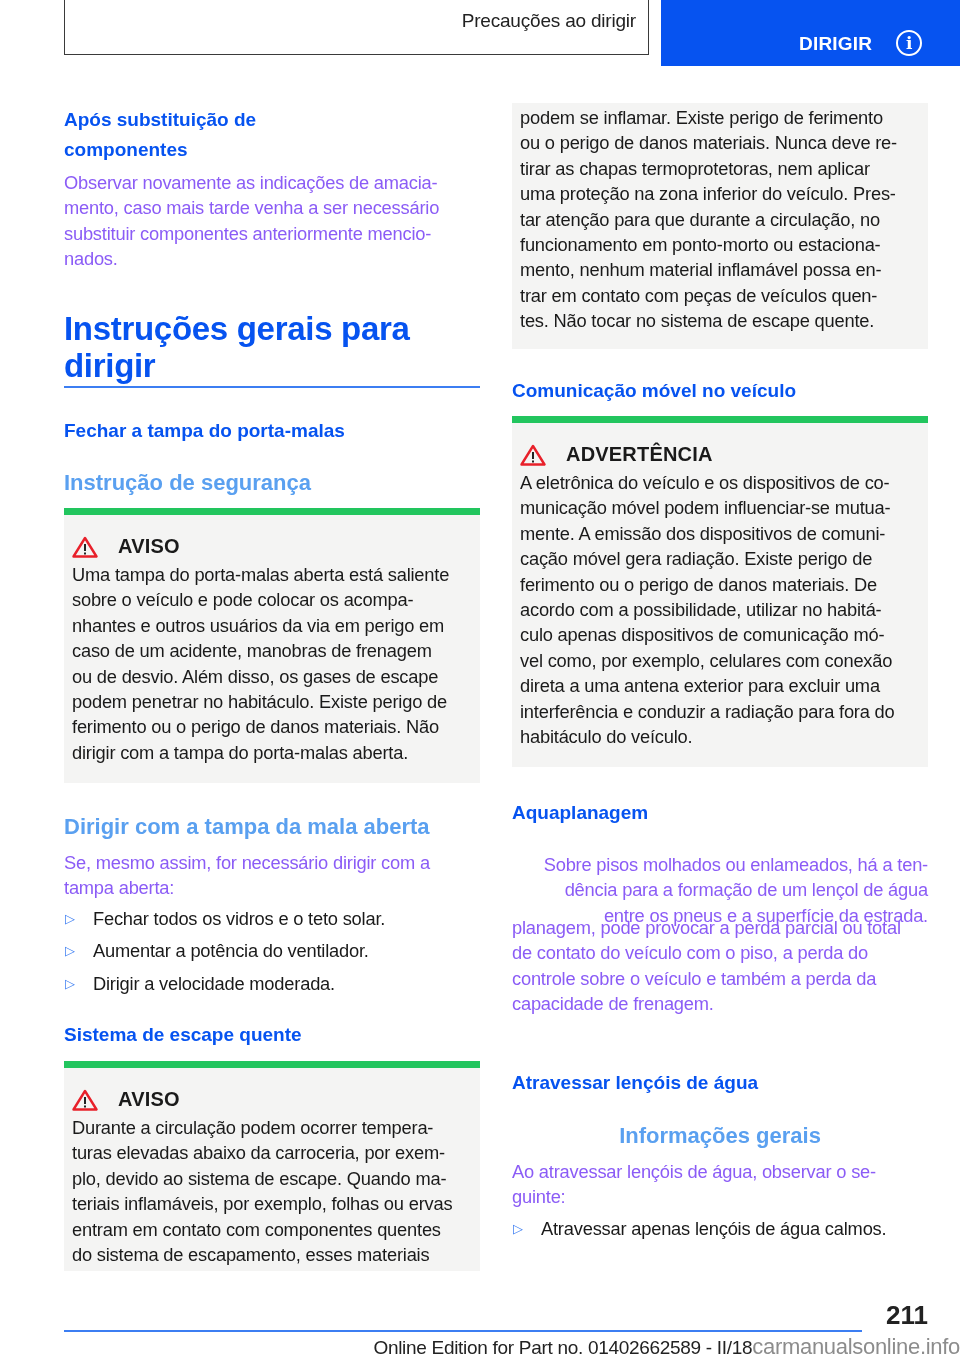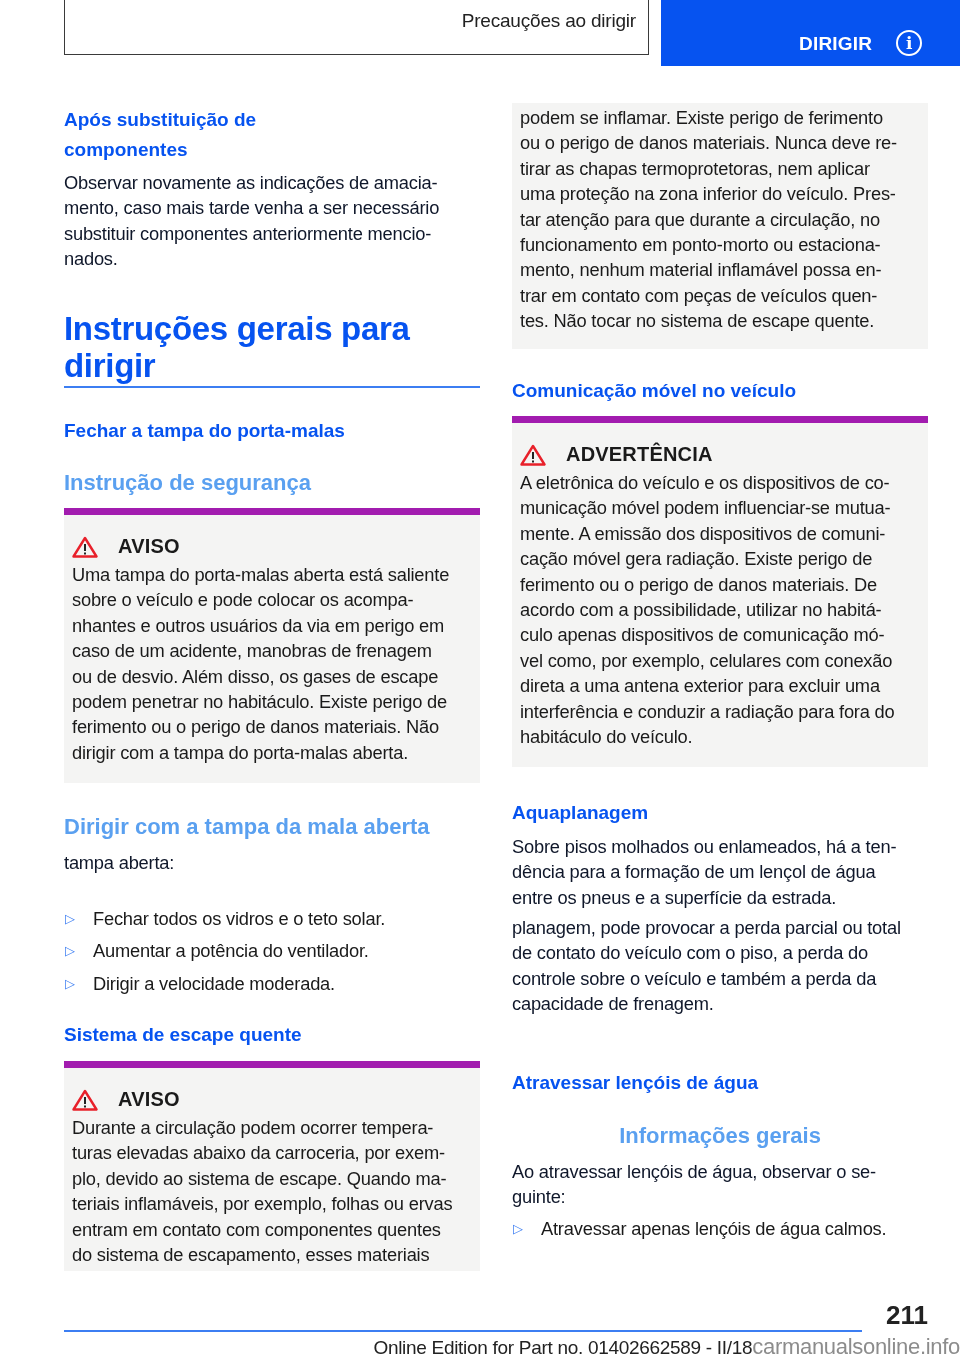--- a/index.html
+++ b/index.html
@@ -30,26 +30,26 @@
   .col-left { left: 64px; }
   .col-right { left: 512px; }
 
   .h-blue { color: #0653f0; font-weight: bold; }
   .h-light { color: #5aa0f0; font-weight: bold; }
   .abs { position: absolute; left: 0; width: 100%; }
 
   .h2 { font-size: 19px; line-height: 30px; }
   .h1 { font-size: 33px; line-height: 37px; letter-spacing: -0.3px; }
   .h3 { font-size: 22px; line-height: 26px; }
-  .body { font-size: 18.3px; line-height: 25.4px; letter-spacing: -0.2px; color: #0f172a; }
+  .body { font-size: 18.3px; line-height: 25.4px; letter-spacing: -0.2px; color: #8b5cf6; }
 
   .rule-blue { height: 2px; background: #3c7ef2; }
 
   .warn {
-    background: #f4f4f3; border-top: 7px solid #a21caf;
+    background: #f4f4f3; border-top: 7px solid #22c55e;
     padding: 20px 8px 18px 8px;
   }
   .warn.cont { border-top: none; padding-top: 2px; }
   .warn-head { display: flex; align-items: center; margin-bottom: 4px; }
   .warn-head .tri { width: 26px; height: 22px; margin-right: 20px; margin-left: 0; }
   .warn-head .wt { font-weight: bold; font-size: 20px; letter-spacing: 0.2px; }
   .warn p { font-size: 18.3px; line-height: 25.4px; letter-spacing: -0.2px; }
 
   .bul { display: flex; align-items: flex-start; font-size: 18.3px; line-height: 25.4px; margin-bottom: 7px; letter-spacing: -0.2px; }
   .bul .arr { width: 29px; color: #3c7ef2; font-size: 13px; padding-left: 1px; }
@@ -107,20 +107,21 @@
       <span>caso de um acidente, manobras de frenagem</span><br>
       <span>ou de desvio. Além disso, os gases de escape</span><br>
       <span>podem penetrar no habitáculo. Existe perigo de</span><br>
       <span>ferimento ou o perigo de danos materiais. Não</span><br>
       <span>dirigir com a tampa do porta-malas aberta.</span>
     </p>
   </div>
 
   <div class="abs h-light h3" style="top:814px;">Dirigir com a tampa da mala aberta</div>
   <div class="abs body" style="top:850px;">
+    <div>Se, mesmo assim, for necessário dirigir com a</div>
     <div>tampa aberta:</div>
   </div>
   <div class="abs" style="top:906px;">
     <div class="bul">
         <span class="arr">▷</span>
         <span>Fechar todos os vidros e o teto solar.</span>
       </div>
     <div class="bul">
         <span class="arr">▷</span>
         <span>Aumentar a potência do ventilador.</span>
@@ -188,21 +189,21 @@
       <span>acordo com a possibilidade, utilizar no habitá-</span><br>
       <span>culo apenas dispositivos de comunicação mó-</span><br>
       <span>vel como, por exemplo, celulares com conexão</span><br>
       <span>direta a uma antena exterior para excluir uma</span><br>
       <span>interferência e conduzir a radiação para fora do</span><br>
       <span>habitáculo do veículo.</span>
     </p>
   </div>
 
   <div class="abs h-blue h2" style="top:798px;">Aquaplanagem</div>
-  <div class="abs body" style="top:834px;">
+  <div class="abs body" style="top:852px;text-align:right;">
     <div>Sobre pisos molhados ou enlameados, há a ten-</div>
     <div>dência para a formação de um lençol de água</div>
     <div>entre os pneus e a superfície da estrada.</div>
   </div>
   <div class="abs body" style="top:915px;">
     <div>planagem, pode provocar a perda parcial ou total</div>
     <div>de contato do veículo com o piso, a perda do</div>
     <div>controle sobre o veículo e também a perda da</div>
     <div>capacidade de frenagem.</div>
   </div>

